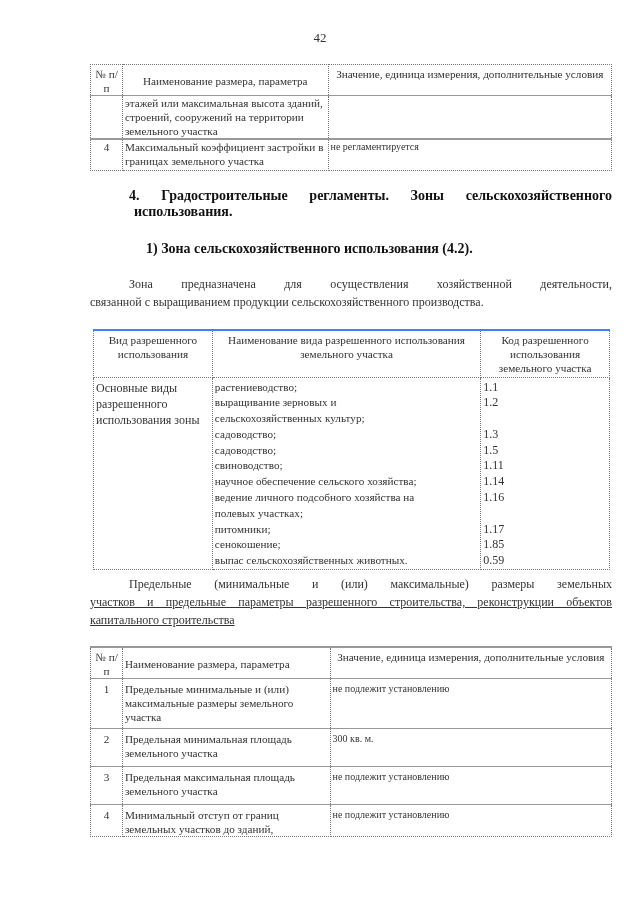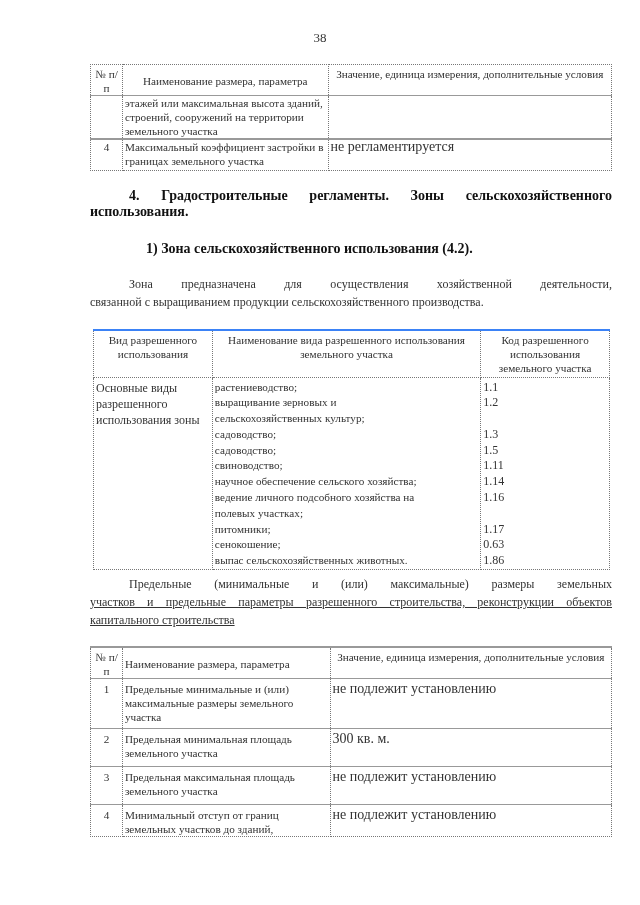--- a/index.html
+++ b/index.html
@@ -50,26 +50,26 @@
   #t3 .c3 { width: 282px; }
   #t3 th { padding-top: 2px; }
   #t3 th.c2 { vertical-align: middle; text-align: left; }
   #t3 th.c3 { text-align: center; }
   #t3 tr.hdr th { border-top: 2px solid #999; border-bottom: 1px solid #999; }
   #t3 td { padding-top: 3px; }
   #t3 tr.r1 td { height: 50px; }
   #t3 tr.r2 td, #t3 tr.r3 td { height: 38px; }
   #t3 tr.r2 td, #t3 tr.r3 td, #t3 tr.r4 td { border-top: 1px solid #999; }
   #t3 tr.r4 td { height: 32px; }
-  .val { font-size: 14px; }
+  .val { font-size: 10px; }
 </style>
 </head>
 <body>
 
-<div class="page-number">38</div>
+<div class="page-number">42</div>
 
 <table id="t1">
   <tbody>
       <tr class="hdr">
     <th class="c1">№ п/п</th>
     <th class="c2">Наименование размера, параметра</th>
     <th class="c3">Значение, единица измерения, дополнительные условия</th>
   </tr>
   <tr>
     <td class="c1"></td>
@@ -79,21 +79,21 @@
   <tr class="sep">
     <td class="c1">4</td>
     <td class="c2" style="padding-bottom:2px;">Максимальный коэффициент застройки в границах земельного участка</td>
     <td class="c3 val">не регламентируется</td>
   </tr>
 </tbody>
   </table>
 
 <div class="h4">
   <span class="justify-line">4. Градостроительные регламенты. Зоны сельскохозяйственного</span>
-  <span style="display:block;text-indent:0;">использования.</span>
+  <span style="display:block;text-indent:0;margin-left:44px;">использования.</span>
 </div>
 
 <div class="h1z">1) Зона сельскохозяйственного использования (4.2).</div>
 
 <div class="para" id="p1">
   <span class="first">Зона предназначена для осуществления хозяйственной деятельности,</span>
   <span style="display:block;">связанной с выращиванием продукции сельскохозяйственного производства.</span>
 </div>
 
 <table id="t2">
@@ -123,22 +123,22 @@
       <span class="code-line">1.1</span>
       <span class="code-line">1.2</span>
       <span class="code-line"></span>
       <span class="code-line">1.3</span>
       <span class="code-line">1.5</span>
       <span class="code-line">1.11</span>
       <span class="code-line">1.14</span>
       <span class="code-line">1.16</span>
       <span class="code-line"></span>
       <span class="code-line">1.17</span>
-      <span class="code-line">0.63</span>
-      <span class="code-line">1.86</span>
+      <span class="code-line">1.85</span>
+      <span class="code-line">0.59</span>
     </td>
   </tr>
 </tbody>
   </table>
 
 <div class="para" id="p2">
   <span class="first">Предельные (минимальные и (или) максимальные) размеры земельных</span>
   <span style="display:block;text-decoration:underline;">участков и предельные параметры разрешенного строительства, реконструкции объектов капитального строительства</span>
 </div>
 

